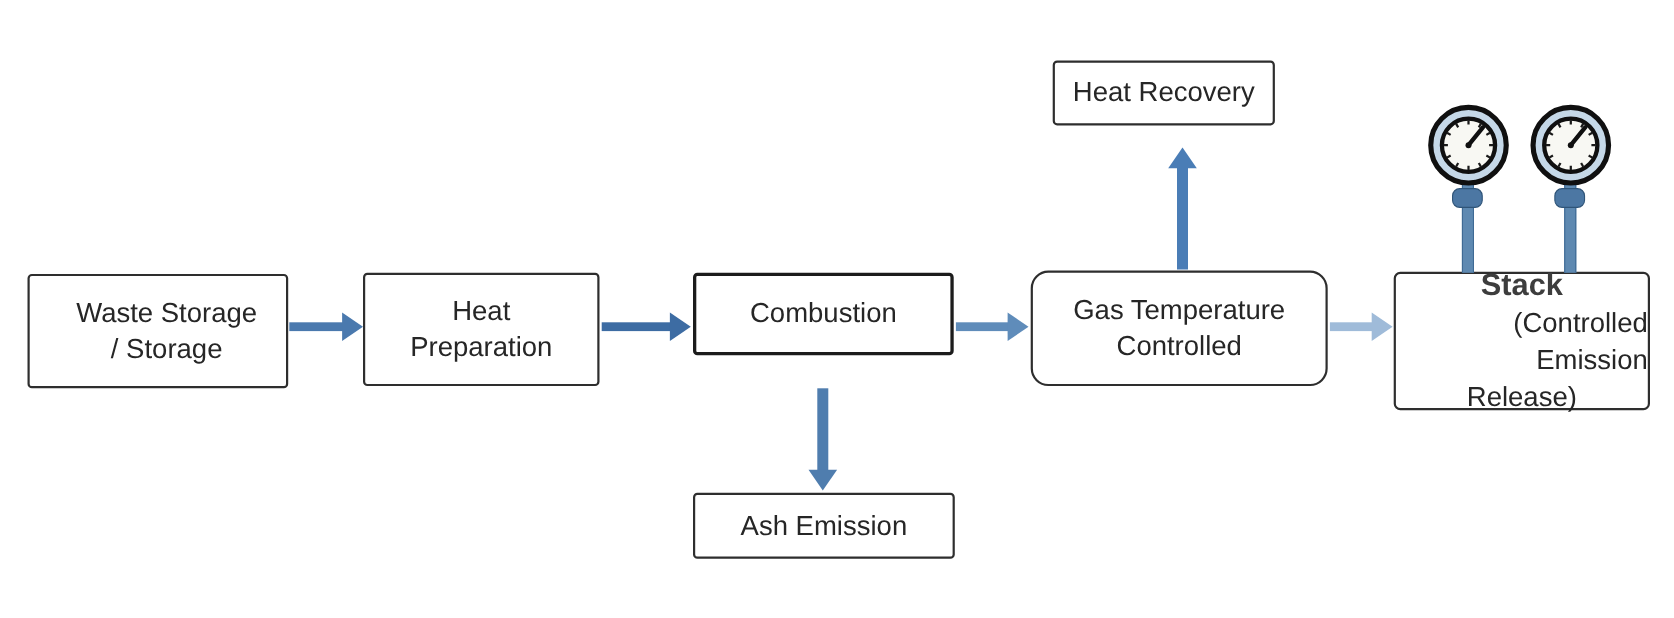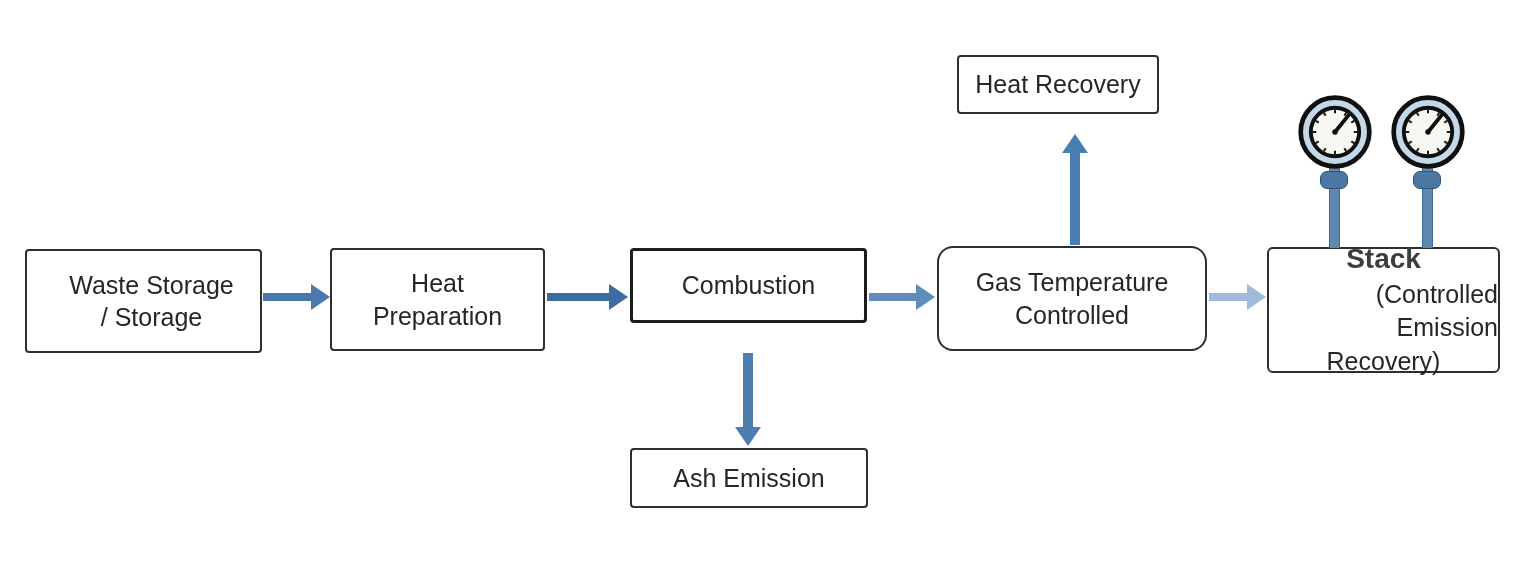--- a/index.html
+++ b/index.html
@@ -85,21 +85,21 @@
   </div>
 
   <div class="node" style="left:937px; top:246px; width:270px; height:105px;border-radius:16px;">
     <span class="line">Gas Temperature</span>
     <span class="line">Controlled</span>
   </div>
 
   <div class="node" style="left:1267px; top:247px; width:233px; height:126px; border-radius:6px;text-align:right;">
     <span class="title">Stack</span>
     <span class="line subtitle">(Controlled Emission</span>
-    <span class="line subtitle">Recovery)</span>
+    <span class="line subtitle">Release)</span>
   </div>
 
   <div class="node" style="left:957px; top:55px; width:202px; height:59px;">
     <span class="line">Heat Recovery</span>
   </div>
 
   <div class="node" style="left:630px; top:448px; width:238px; height:60px;">
     <span class="line">Ash Emission</span>
   </div>
 

